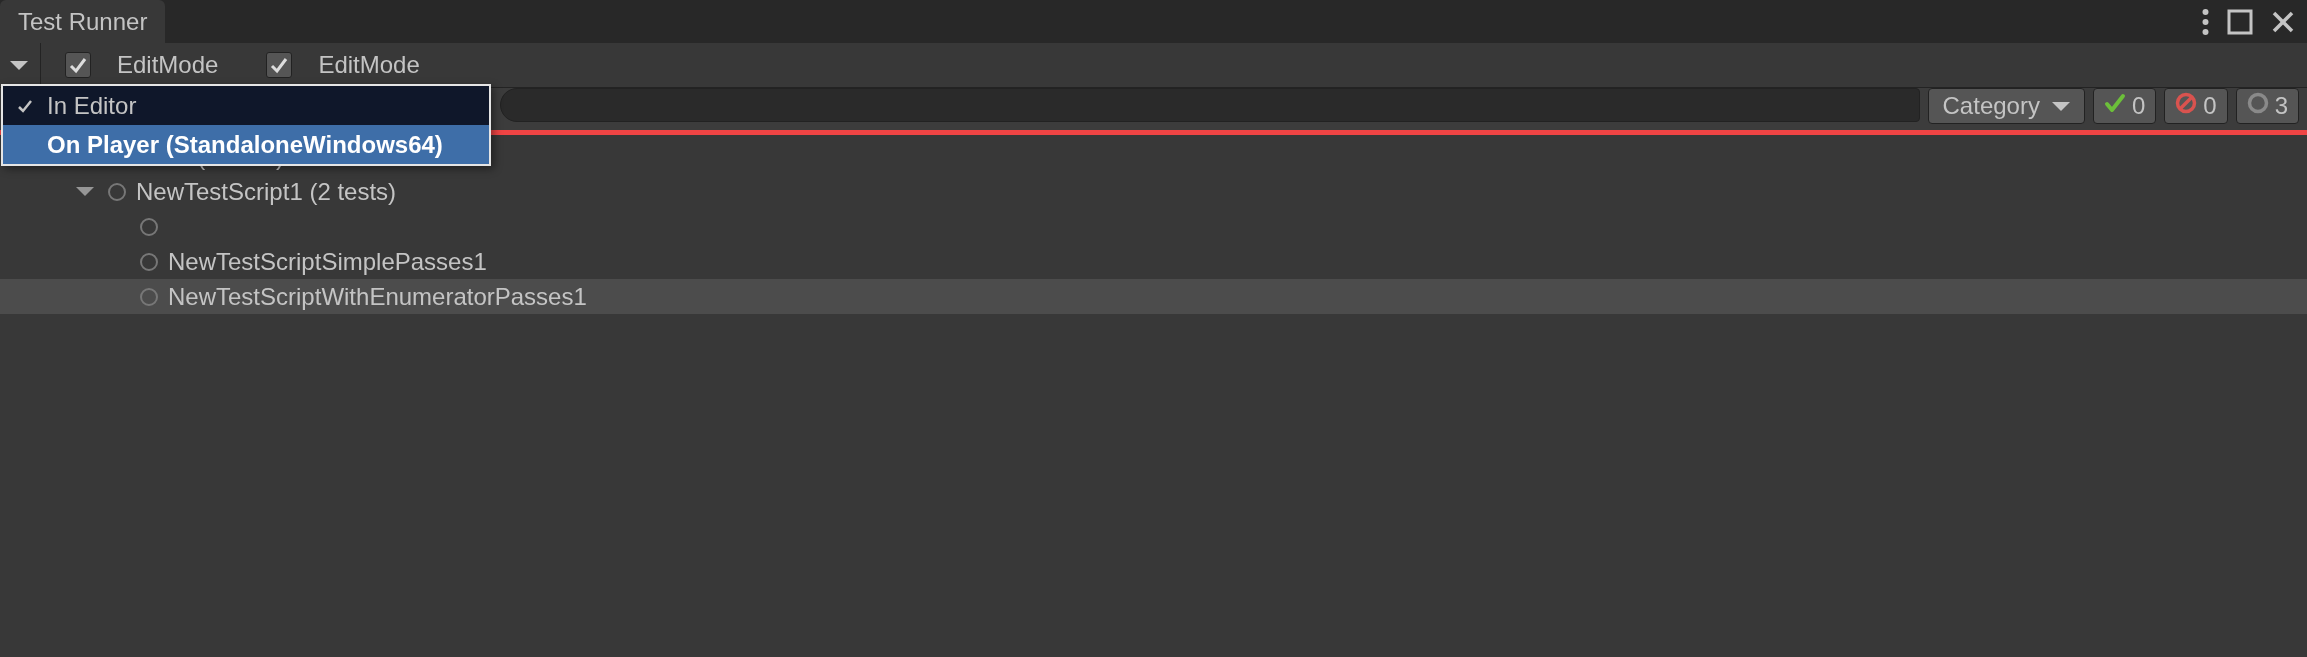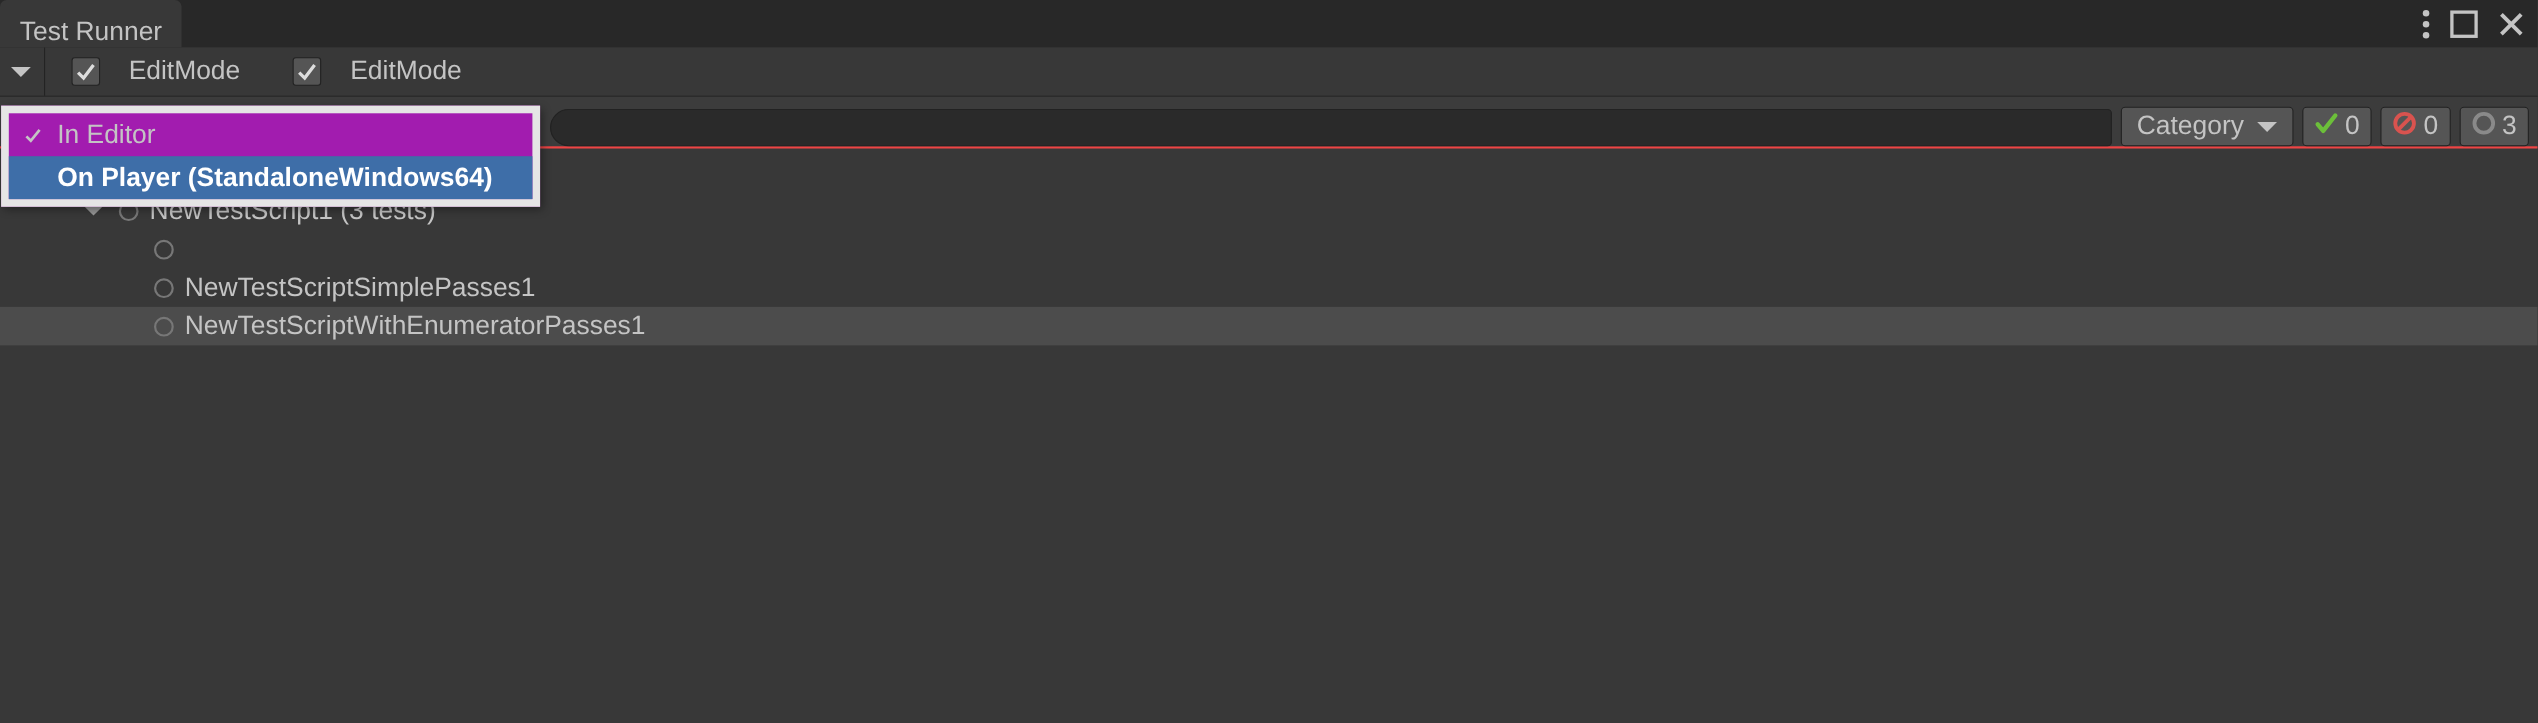--- a/index.html
+++ b/index.html
@@ -2,41 +2,41 @@
 <html><head>
 <meta charset="utf-8">
 <style>
 * { margin: 0; padding: 0; box-sizing: border-box; font-family: Arial, sans-serif; -webkit-font-smoothing: antialiased; }
 html, body { width: 2307px; height: 657px; background: #383838; color: #c4c4c4; font-size: 24px; overflow: hidden; }
 
 .window { width: 100%; height: 100%; display: flex; flex-direction: column; }
 
 
 .tab-bar { height: 43px; display: flex; align-items: stretch; background: #282828; position: relative; }
-.tab { background: #383838; padding: 0 18px; display: flex; align-items: flex-end; border-top-left-radius: 6px; border-top-right-radius: 6px; }
+.tab { background: #383838; padding: 0 18px; display: flex; align-items: center; border-top-left-radius: 6px; border-top-right-radius: 6px; }
 .tab-controls { margin-left: auto; display: flex; align-items: center; gap: 18px; padding: 0 12px; }
 .tab-controls svg { display: block; }
 
 
 .toolbar { height: 45px; display: flex; align-items: center; background: #383838; border-bottom: 1px solid #232323; padding: 0 8px; gap: 0; }
 .run-loc { display: flex; align-items: center; gap: 10px; padding: 4px 12px 4px 2px; border-right: 1px solid #232323; height: 100%; }
 .chk-group { display: flex; align-items: center; gap: 26px; padding: 0 24px; }
 .checkbox { width: 26px; height: 26px; background: #555; border: 1px solid #222; border-radius: 3px; display: flex; align-items: center; justify-content: center; }
 .checkbox svg { display:block; }
 .dd-arrow { width: 0; height: 0; border-left: 9px solid transparent; border-right: 9px solid transparent; border-top: 9px solid #c4c4c4; }
 
 
-.filter-bar { height: 47px; display: flex; align-items: flex-end; background: #3c3c3c; border-bottom: 2px solid #ef4444; padding: 0 8px; gap: 8px; position: relative; }
+.filter-bar { height: 47px; display: flex; align-items: flex-start; background: #3c3c3c; border-bottom: 5px solid #ef4444; padding: 0 8px; gap: 8px; position: relative; }
 .search-wrap { flex: 1; display: flex; align-items: center; padding-left: 492px; }
 .search-input { flex: 1; height: 34px; background: #2a2a2a; border: 1px solid #222; border-radius: 17px 4px 4px 17px; color: #c4c4c4; font-size: 22px; padding: 0 16px; }
 .cat-btn { height: 36px; padding: 0 14px; display: flex; align-items: center; gap: 12px; background: #555; border: 1px solid #222; border-radius: 4px; }
 .count-btn { height: 36px; min-width: 62px; padding: 0 10px; display: flex; align-items: center; justify-content: center; gap: 6px; background: #555; border: 1px solid #222; border-radius: 4px; font-size: 24px; color: #c4c4c4; }
 
 
-.popup { position: absolute; left: 1px; top: 96px; width: 490px; background: #a21caf; border: 7px solid #e5e5e5; z-index: 10; box-shadow: 3px 3px 8px rgba(0,0,0,0.4); }
+.popup { position: absolute; left: 1px; top: 84px; width: 490px; background: #0f172a; border: 2px solid #e5e5e5; z-index: 10; box-shadow: 3px 3px 8px rgba(0,0,0,0.4); }
 .popup-item { height: 39px; display: flex; align-items: center; padding: 0 12px; gap: 12px; }
 .popup-item.sel { background: #3e6ea8; color: #fff; font-weight: bold; }
 .check-slot { width: 20px; display:flex; align-items:center; justify-content:center; }
 
 
 .tree { flex: 1; padding-top: 4px; }
 .tree-row { height: 35px; display: flex; align-items: center; gap: 10px; padding-left: 12px; }
 .tree-row.hl { background: #4c4c4c; align-items: center; }
 .expander { width: 0; height: 0; border-left: 9px solid transparent; border-right: 9px solid transparent; border-top: 9px solid #969696; margin-right: 4px; }
 .spacer { width: 22px; }
@@ -137,21 +137,21 @@
         <span class="spacer"></span>
         <span class="expander ico"></span>
         <span class="status-circle ico"></span>
         <span>Tests.dll (3 tests)</span>
       </div>
       <div class="tree-row">
         <span class="spacer"></span>
         <span class="spacer"></span>
         <span class="expander ico"></span>
         <span class="status-circle ico"></span>
-        <span>NewTestScript1 (3 tests)</span>
+        <span>NewTestScript1 (2 tests)</span>
       </div>
       <div class="tree-row">
         <span class="spacer"></span>
         <span class="spacer"></span>
         <span class="spacer"></span>
         <span class="spacer"></span>
         <span class="status-circle ico"></span>
       </div>
       <div class="tree-row">
         <span class="spacer"></span>

